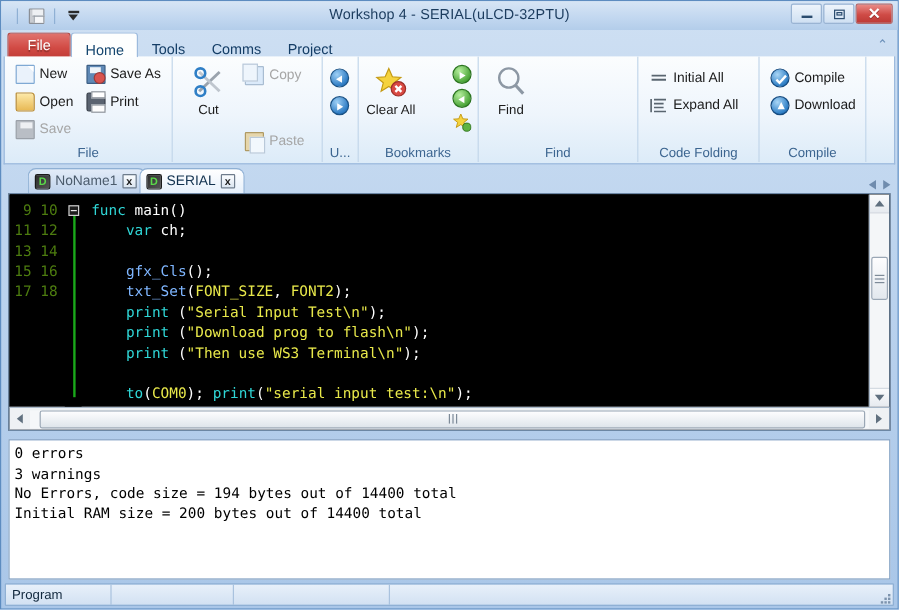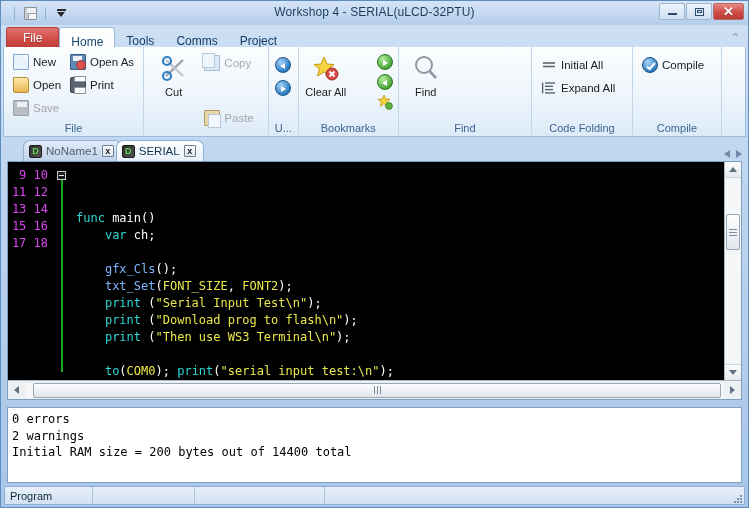--- a/index.html
+++ b/index.html
@@ -157,33 +157,32 @@
   .tri-l{width:0;height:0;border-top:4px solid transparent;border-bottom:4px solid transparent;border-right:6px solid #6f8cae;cursor:pointer;}
   .tri-r{width:0;height:0;border-top:4px solid transparent;border-bottom:4px solid transparent;border-left:6px solid #6f8cae;cursor:pointer;}
 
   
   .editor-wrap {
     flex:0 0 198px; margin:0 6px; display:flex; flex-direction:column;
     border:1px solid #7f9fc2; background:#000;
   }
   .editor-row { flex:1; display:flex; min-height:0; background:#000; overflow:hidden;}
   .gutter {
-    width:46px; flex:0 0 46px; background:#000; color:#d946ef;
+    width:46px; flex:0 0 46px; background:#000; color:#4d7c0f;
     font-family:"DejaVu Sans Mono", monospace; font-size:12px;
     text-align:right; padding:5px 6px 0 0; line-height:17px;
   }
   .foldcol{ width:14px; flex:0 0 14px; background:#000; padding-top:5px; position:relative;}
   .foldbox{width:9px;height:9px;border:1px solid #cfcfcf;background:#1d1d1d;margin:4px auto 0;position:relative;}
   .foldbox:after{content:"";position:absolute;left:1px;top:3px;width:5px;height:1px;background:#e6e6e6;}
   .foldline{position:absolute;left:50%;top:18px;bottom:8px;width:2px;background:#1aa81a;}
   .code {
     flex:1; background:#000; font-family:"DejaVu Sans Mono", monospace;
     font-size:12px; line-height:17px; padding:5px 0 0 8px; white-space:pre; color:#e8e8e8;
     overflow:hidden;
-    margin-top:43px;
   }
   .kw{color:#2fd6d6;} .fn{color:#7fb6ff;} .con{color:#e8e84a;} .str{color:#e8e84a;}
   .pl{color:#ffffff;}
 
   .vscroll{ width:17px;flex:0 0 17px;background:#f0f0f0;border-left:1px solid #a8b8c9;display:flex;flex-direction:column;}
   .sb-arr{height:16px;display:flex;align-items:center;justify-content:center;background:linear-gradient(180deg,#fbfcfd,#e6eaef);border-bottom:1px solid #cdd5de;cursor:pointer;}
   .sb-arr.bot{border-bottom:none;border-top:1px solid #cdd5de;}
   .sb-up{width:0;height:0;border-left:4px solid transparent;border-right:4px solid transparent;border-bottom:5px solid #60707f;}
   .sb-dn{width:0;height:0;border-left:4px solid transparent;border-right:4px solid transparent;border-top:5px solid #60707f;}
   .sb-track{flex:1;background:#f4f6f8;position:relative;}
@@ -279,21 +278,21 @@
             <span class="lbl">Open</span>
           </div>
           <div class="smbtn disabled">
             <span class="ic ic-savedis"></span>
             <span class="lbl">Save</span>
           </div>
         </div>
         <div class="col" style="width:72px">
           <div class="smbtn">
             <span class="ic ic-saveas"></span>
-            <span class="lbl">Open As</span>
+            <span class="lbl">Save As</span>
           </div>
           <div class="smbtn">
             <span class="ic ic-print"></span>
             <span class="lbl">Print</span>
           </div>
         </div>
       </div>
       <div class="glabel">File</div>
     </div>
 
@@ -422,20 +421,24 @@
     <div class="rgroup" style="width:89px">
       <div class="gbody">
         <div class="col" style="width:86px;padding-top:2px;">
           <div class="smbtn">
             <span class="ic ic-compile">
               <svg width="16" height="16" viewBox="0 0 16 16" style="position:absolute;left:0;top:0;">
                 <polyline points="4,8.4 6.6,11 12,5" fill="none" stroke="#fff" stroke-width="2"></polyline>
               </svg>
             </span>
             <span class="lbl">Compile</span>
+          </div>
+          <div class="smbtn">
+            <span class="ic ic-download"></span>
+            <span class="lbl">Download</span>
           </div>
         </div>
       </div>
       <div class="glabel">Compile</div>
     </div>
 
     <div class="rgroup" style="width:24px;border-right:none;">
       <div class="gbody"></div>
       <div class="glabel"></div>
     </div>
@@ -505,21 +508,21 @@
               <i></i>
             </span>
         </div>
       </div>
       <div class="hs-arr">
           <span class="hs-r"></span>
         </div>
     </div>
   </div>
 
-  <div class="output" id="output"><div>0 errors</div><div>2 warnings</div><div>Initial RAM size = 200 bytes out of 14400 total</div></div>
+  <div class="output" id="output"><div>0 errors</div><div>3 warnings</div><div>No Errors, code size = 194 bytes out of 14400 total</div><div>Initial RAM size = 200 bytes out of 14400 total</div></div>
 
   <div class="status">
     <div class="scell" style="width:88px">Program</div>
     <div class="scell" style="width:102px"></div>
     <div class="scell" style="width:130px"></div>
     <div class="scell grow"></div>
     <div class="resizer">
       <i style="right:0;bottom:0"></i>
         <i style="right:3px;bottom:0"></i>
         <i style="right:6px;bottom:0"></i>

